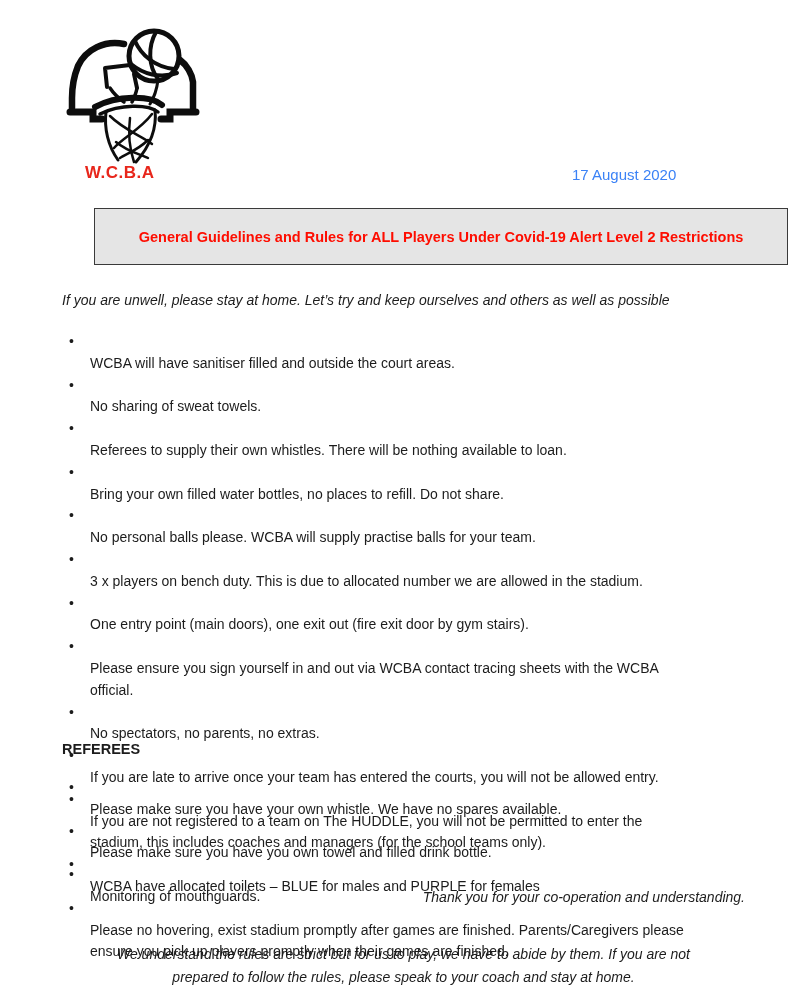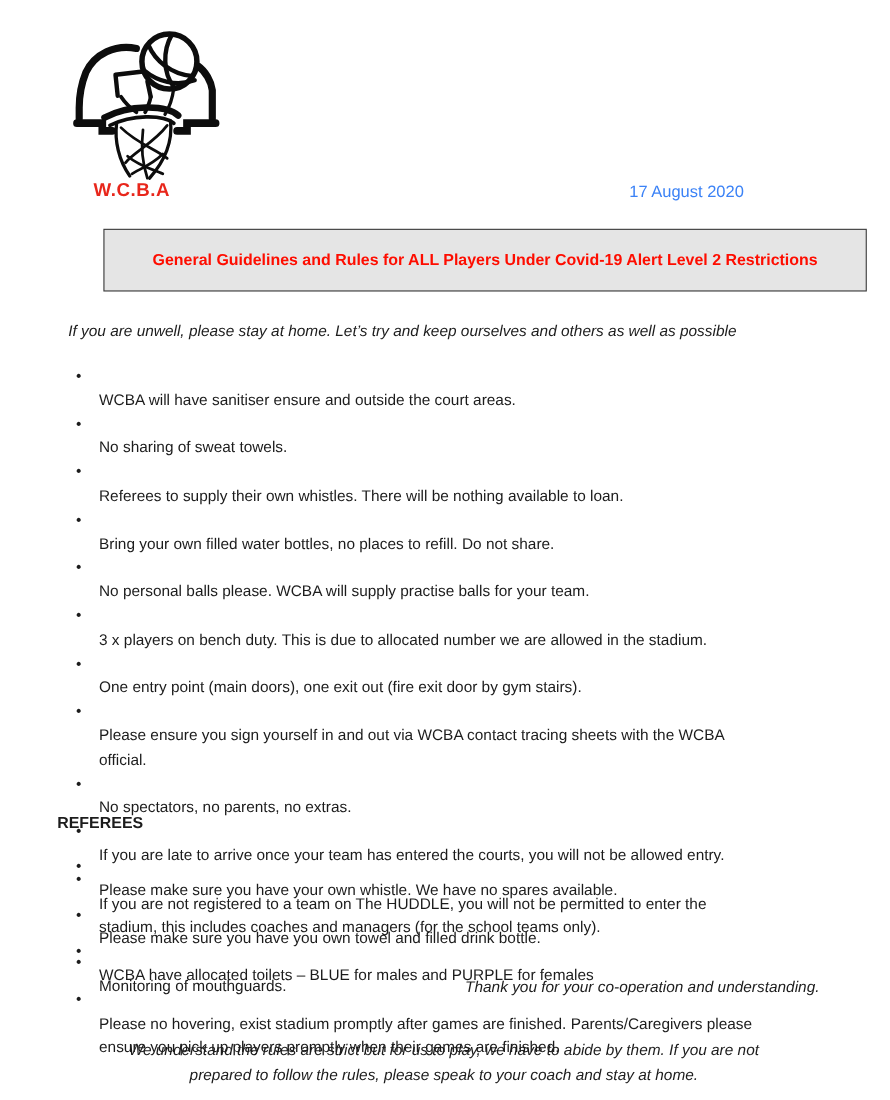--- a/index.html
+++ b/index.html
@@ -53,21 +53,21 @@
   }
   ul.doc-list li::before {
     content: "\2022";
     position: absolute; left: 7px; top: 0;
     font-size: 14px; line-height: 21.8px; color: #1c1c1c;
   }
   .rules-wrap    { position: absolute; left: 62px; top: 331px; width: 692px; }
   .referees-wrap { position: absolute; left: 62px; top: 777px; width: 692px; }
 
   .section-heading {
-    position: absolute; left: 52px; top: 738px;
+    position: absolute; left: 62px; top: 738px;
     font-size: 14.5px; font-weight: bold; line-height: 22px; text-align: right;
   }
 
   
   .thanks-line {
     position: absolute; left: 62px; top: 886px; width: 683px;
     text-align: right; font-size: 14px; font-style: italic; line-height: 22px;
   }
   .final-note {
     position: absolute; left: 52px; top: 923px; width: 703px;
@@ -119,21 +119,21 @@
 
   <div class="title-box">
     <span class="title-text">General Guidelines and Rules for ALL Players Under Covid-19 Alert Level 2 Restrictions</span>
   </div>
 
   <div class="intro-line">If you are unwell, please stay at home.  Let’s try and keep ourselves and others as well as possible</div>
 
   <div class="rules-wrap">
     <ul class="doc-list">
         <li>
-        <span>WCBA will have sanitiser ensure and outside the court areas.</span>
+        <span>WCBA will have sanitiser filled and outside the court areas.</span>
       </li>
         <li>
         <span>No sharing of sweat towels.</span>
       </li>
         <li>
         <span>Referees to supply their own whistles. There will be nothing available to loan.</span>
       </li>
         <li>
         <span>Bring your own filled water bottles, no places to refill. Do not share.</span>
       </li>

